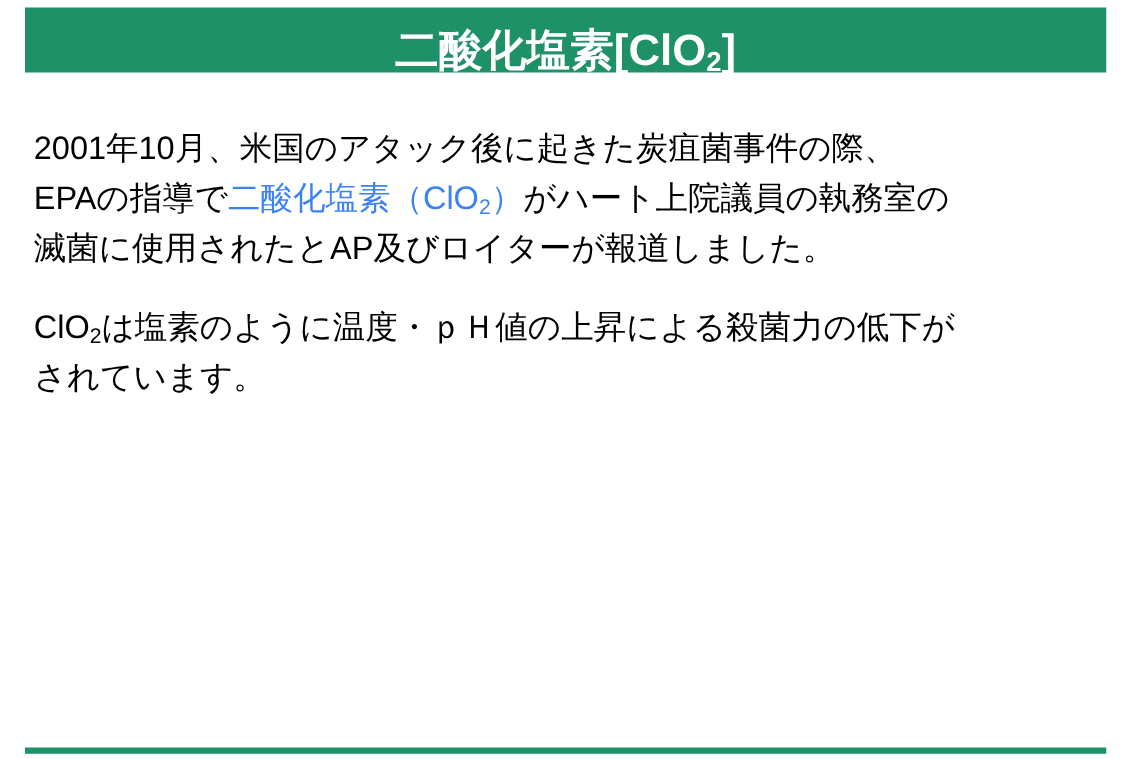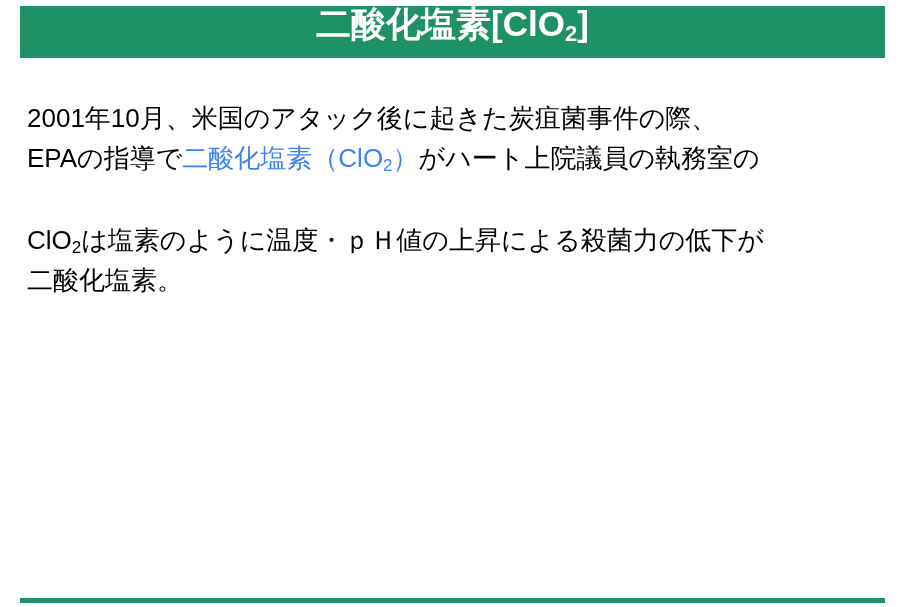--- a/index.html
+++ b/index.html
@@ -24,21 +24,21 @@
 
   
   .title-banner {
     position: absolute;
     left: 20px;
     top: 6px;
     width: 865px;
     height: 52px;
     background: #1e9167;
     display: flex;
-    align-items: flex-start;
+    align-items: flex-end;
     justify-content: center;
     box-sizing: border-box;
   }
   .title-text {
     color: #ffffff;
     font-size: 35px;
     font-weight: bold;
     letter-spacing: 0px;
     line-height: 1;
     white-space: nowrap;
@@ -56,21 +56,21 @@
     position: absolute;
     left: 27px;
     top: 98px;
     width: 860px;
   }
   .para {
     margin: 0;
     padding: 0;
   }
   .para + .para {
-    margin-top: 42px;
+    margin-top: 23px;
   }
   .line {
     font-size: 26px;
     font-weight: normal;
     color: #000000;
     line-height: 40px;
     height: 40px;
     white-space: nowrap;
     letter-spacing: 0px;
   }
@@ -100,24 +100,25 @@
 
   <div class="title-banner">
     <div class="title-text"><span>二酸化塩素[ClO</span><span class="sub">2</span><span>]</span></div>
   </div>
 
   <div class="body-block">
 
     <div class="para">
       <div class="line">2001年10月、米国のアタック後に起きた炭疽菌事件の際、</div>
       <div class="line"><span>EPAの指導で</span><span class="hl">二酸化塩素（ClO</span><span class="hl sub">2</span><span class="hl">）</span><span>がハート上院議員の執務室の</span></div>
+      <div class="line">滅菌に使用されたとAP及びロイターが報道しました。</div>
     </div>
 
     <div class="para">
       <div class="line"><span>ClO</span><span class="sub">2</span><span>は塩素のように温度・ｐＨ値の上昇による殺菌力の低下が</span></div>
-      <div class="line">二酸化塩素。</div>
+      <div class="line">されています。</div>
     </div>
 
   </div>
 
   <div class="bottom-rule"></div>
 
 </div>
 
 </body></html>

